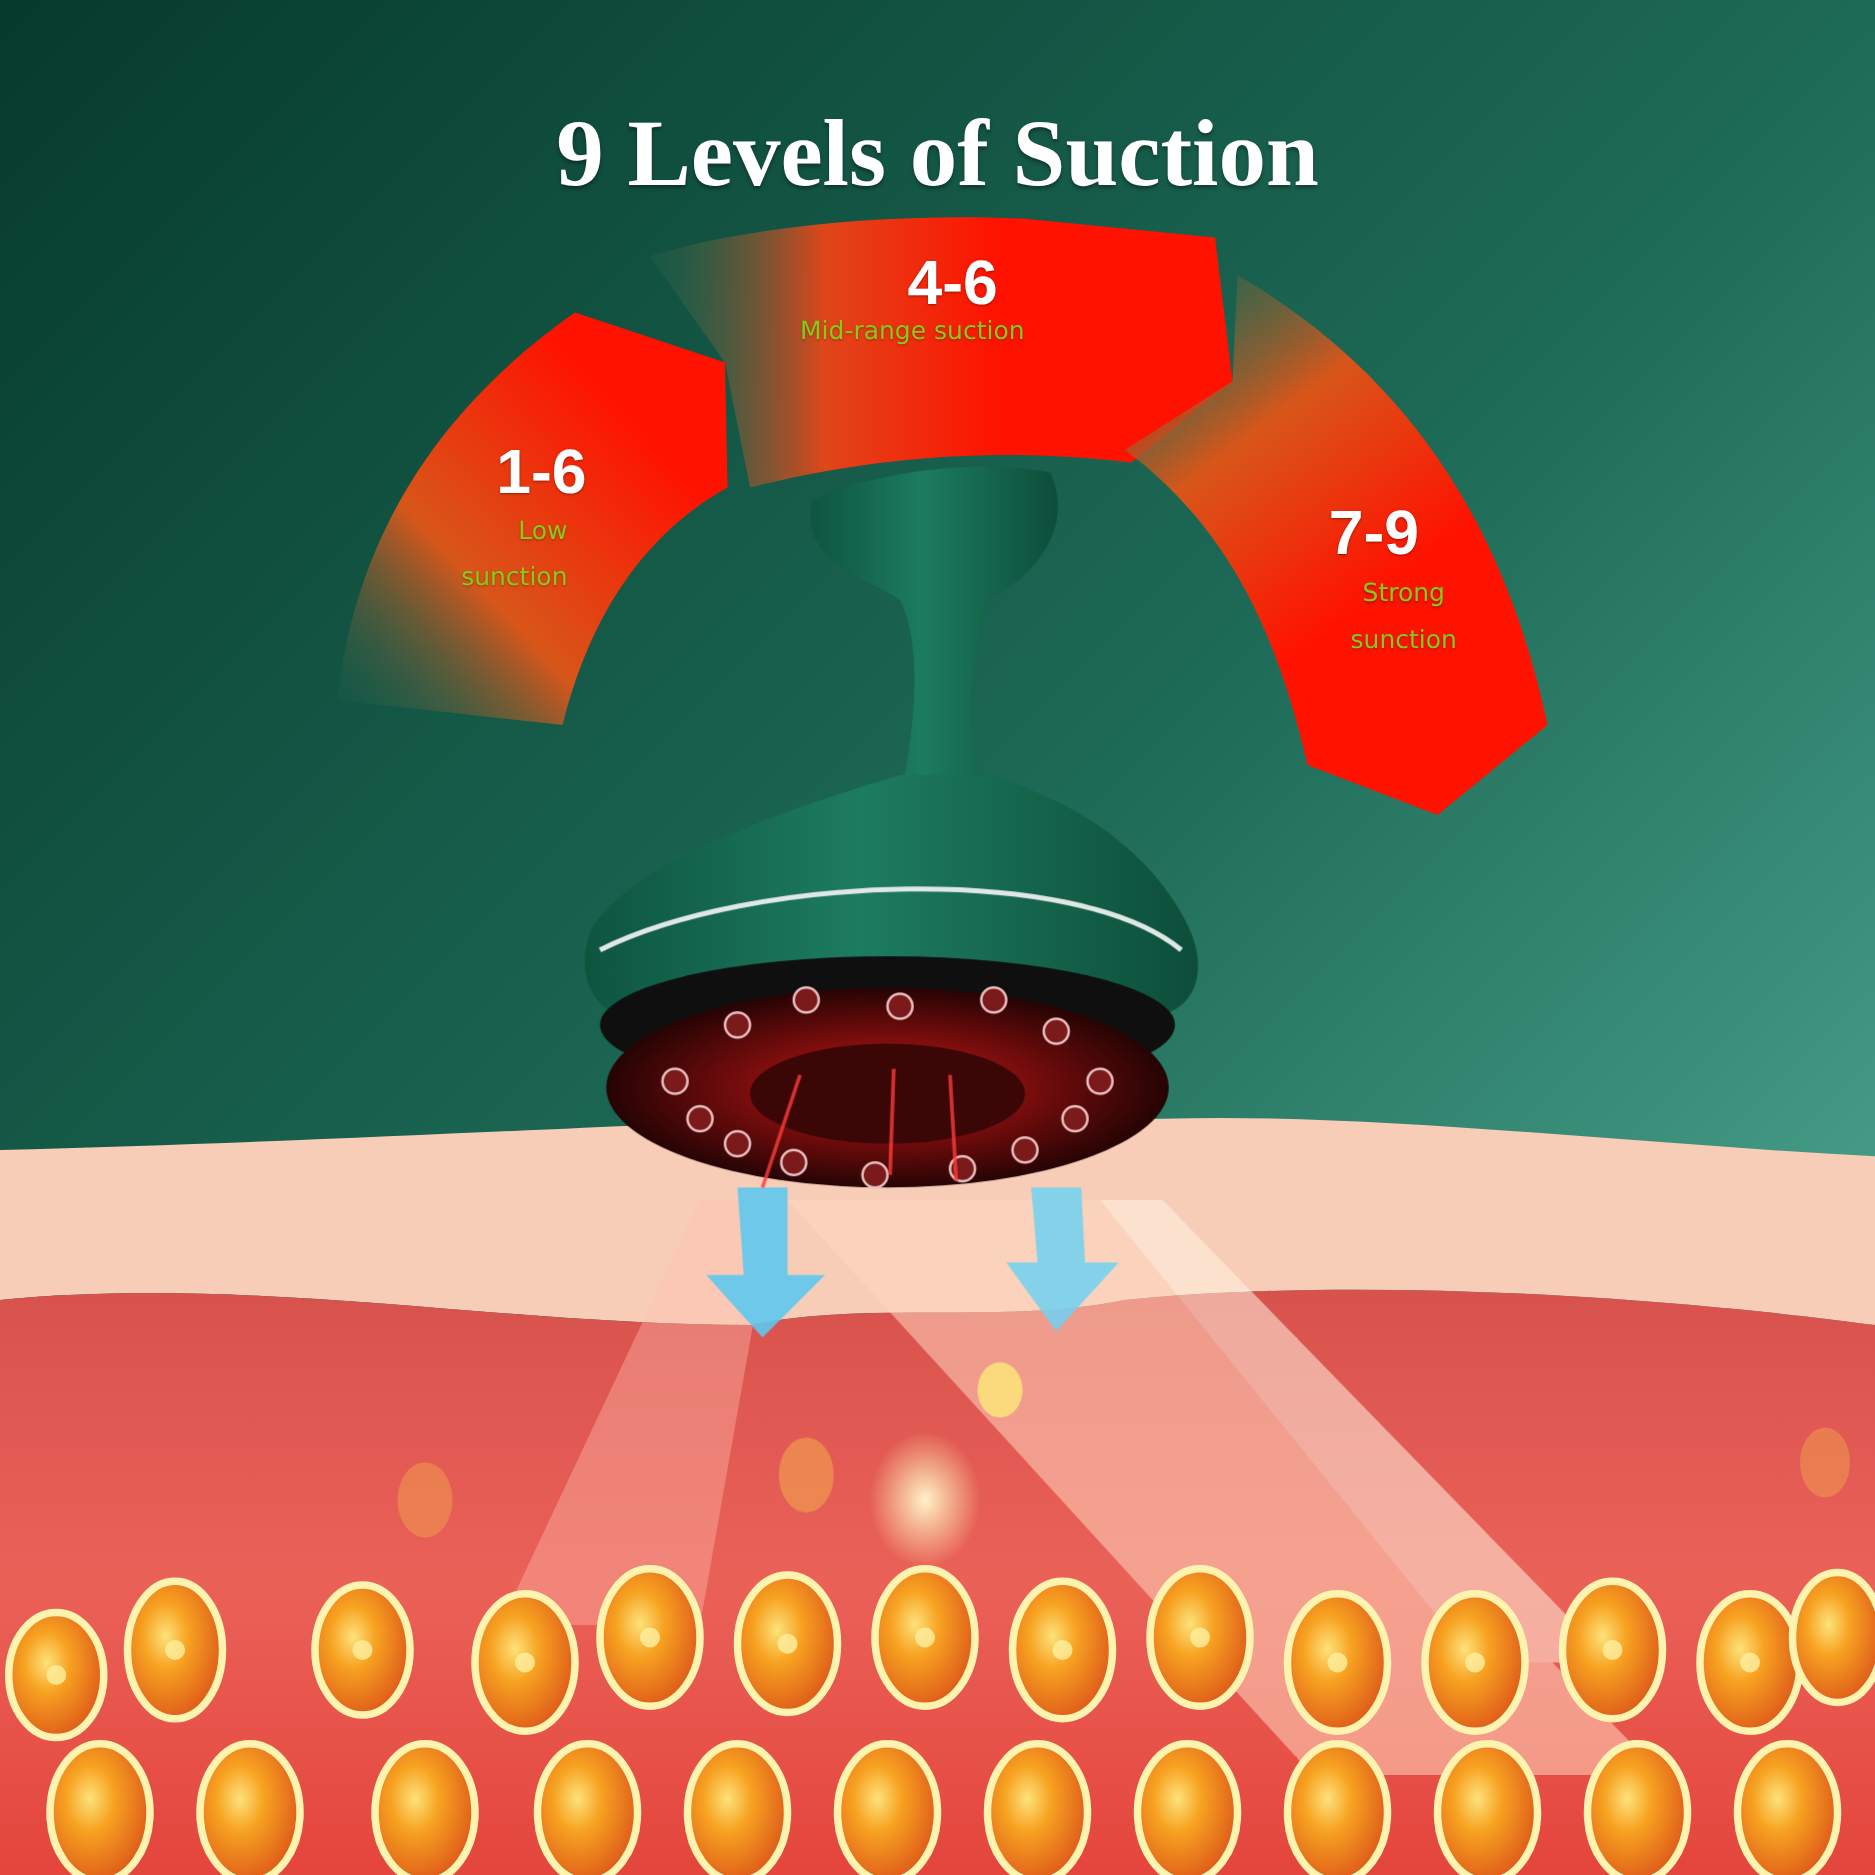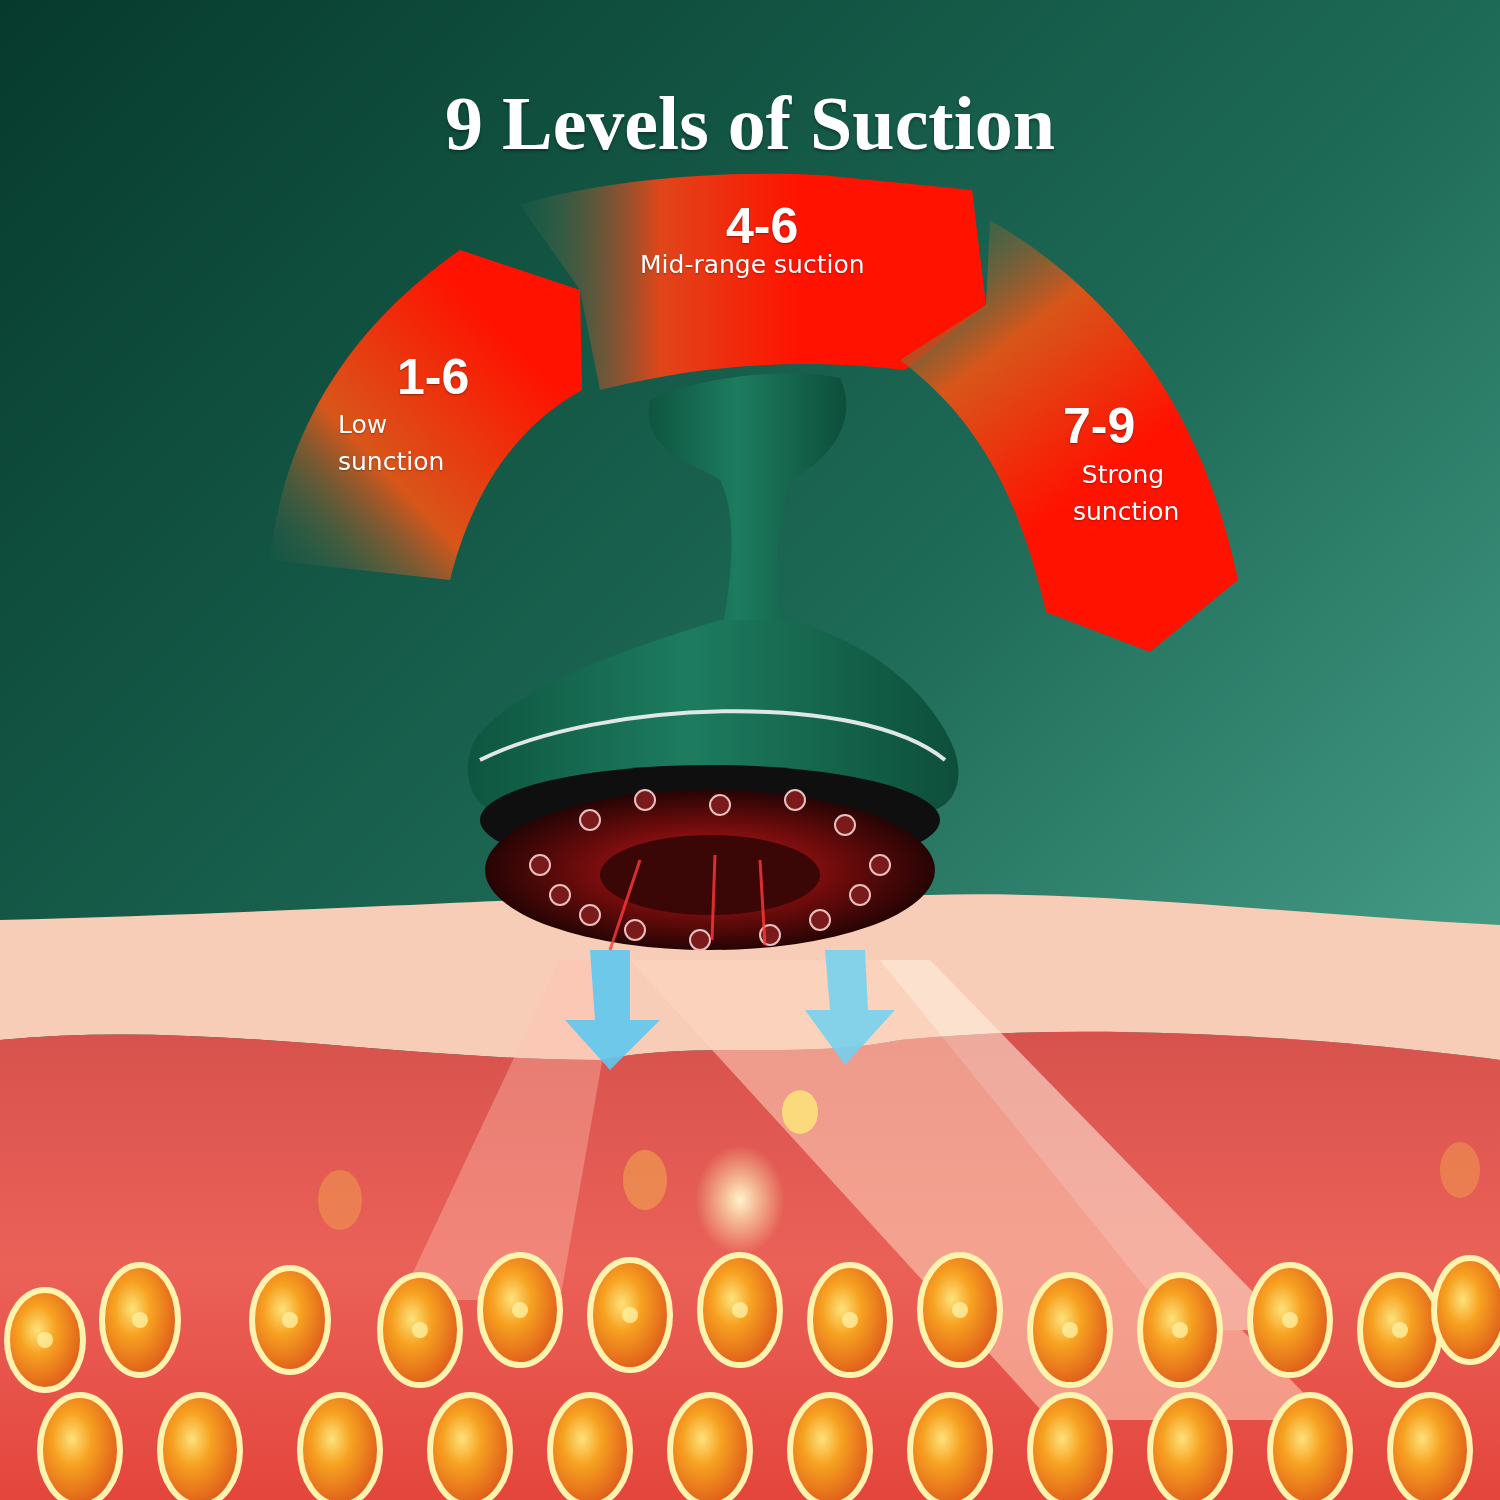--- a/index.html
+++ b/index.html
@@ -4,22 +4,22 @@
 <style>
   html, body { margin:0; padding:0; }
   body { width:1500px; height:1500px; overflow:hidden; position:relative;
          font-family:"Liberation Sans", sans-serif; background:#0a3f31; }
   .bg { position:absolute; inset:0; width:1500px; height:1500px; }
   .title { position:absolute; left:0; top:40px; width:1500px; text-align:center;
            font-family:"Liberation Serif", serif; font-weight:bold; font-size:76px;
            color:#ffffff; letter-spacing:0px; text-shadow:0 2px 3px rgba(0,0,0,0.35);margin-top:40px; }
   .lvl-num { position:absolute; font-family:Liberation Sans, sans-serif; font-weight:bold;
              font-size:50px; color:#fff; text-shadow:0 1px 2px rgba(0,0,0,0.4); }
-  .lvl-desc { position:absolute; font-family:"DejaVu Sans", sans-serif; font-size:25px;
-              color:#ffffff; line-height:37px; text-shadow:0 1px 2px rgba(0,0,0,0.3); }
+  .lvl-desc { position:absolute; font-family:"DejaVu Sans", sans-serif; font-size:20px;
+              color:#84cc16; line-height:37px; text-shadow:0 1px 2px rgba(0,0,0,0.3); }
 </style>
 </head>
 <body>
 
 <svg class="bg" viewBox="0 0 1500 1500" xmlns="http://www.w3.org/2000/svg">
   <defs>
     <linearGradient id="bgGrad" x1="0" y1="0" x2="1" y2="1">
       <stop offset="0" stop-color="#063a2c"></stop>
       <stop offset="0.5" stop-color="#1d6a56"></stop>
       <stop offset="1" stop-color="#5cb8a2"></stop>
@@ -165,21 +165,21 @@
       <line x1="640" y1="860" x2="610" y2="950"></line>
         <line x1="715" y1="855" x2="712" y2="940"></line>
         <line x1="760" y1="860" x2="765" y2="945"></line>
     </g>
   </g>
 </svg>
 
 <div class="title">9 Levels of Suction</div>
 
 <div class="lvl-num" style="left:397px; top:348px;">1-6</div>
-<div class="lvl-desc" style="left:338px; top:406px; text-align:left; width:116px;">
+<div class="lvl-desc" style="left:338px; top:406px; text-align:right; width:116px;">
   <div>Low</div>
   <div>sunction</div>
 </div>
 
 <div class="lvl-num" style="left:726px; top:197px;">4-6</div>
 <div class="lvl-desc" style="left:640px; top:246px;">Mid-range suction</div>
 
 <div class="lvl-num" style="left:1063px; top:397px;text-align:center;">7-9</div>
 <div class="lvl-desc" style="left:1073px; top:456px; text-align:center; width:100px;">
   <div>Strong</div>

